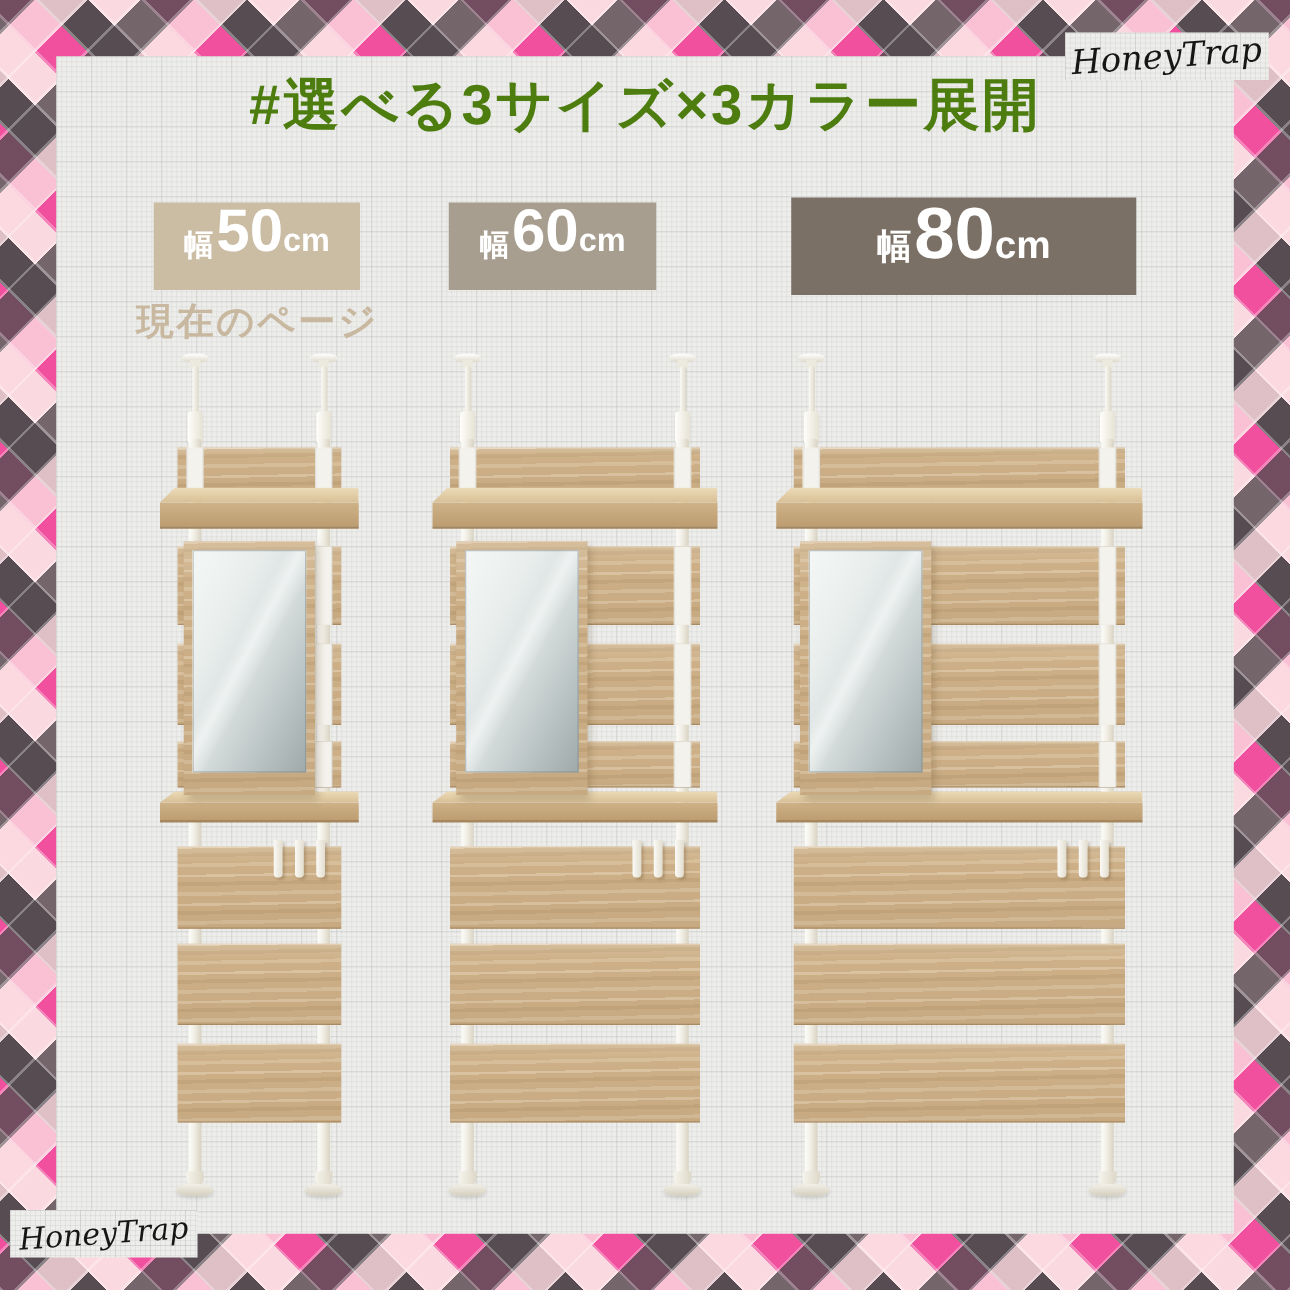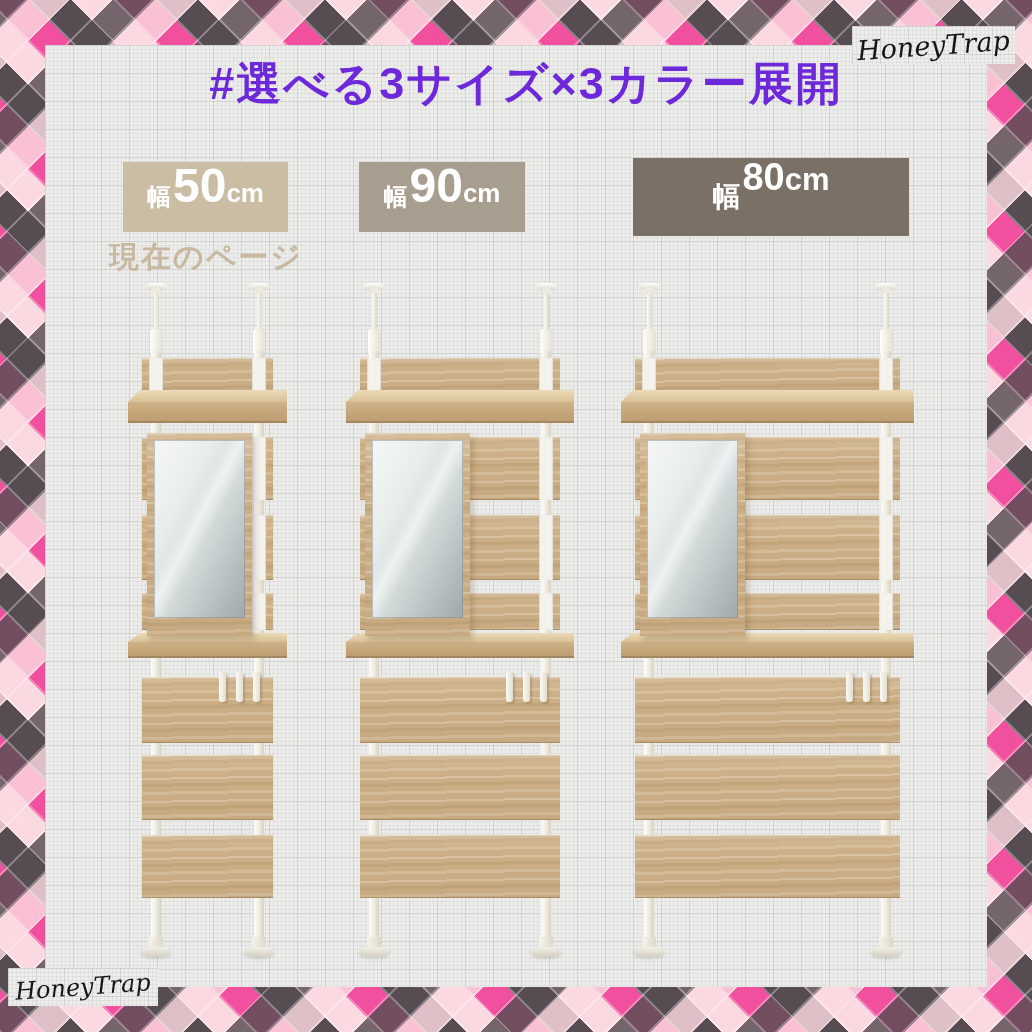--- a/index.html
+++ b/index.html
@@ -30,34 +30,34 @@
   
   .wm{position:absolute;display:flex;align-items:center;justify-content:center;
       font-family:"DejaVu Serif","Liberation Serif",serif;font-style:italic;
       color:#161616;}
   .wm-inner{transform:rotate(-4deg);white-space:nowrap;}
   .wm-tr{left:852px;top:26px;width:163px;height:38px;font-size:27px;}
   .wm-bl{left:8px;top:968px;width:150px;height:38px;font-size:24px;}
 
   
   .title{position:absolute;left:45px;top:54px;width:942px;text-align:center;
-         font-size:45px;font-weight:700;color:#6d28d9;letter-spacing:2px;margin-left:10px;}
+         font-size:45px;font-weight:700;color:#4d7c0f;letter-spacing:2px;}
 
   
   .size-badge{position:absolute;display:flex;align-items:baseline;justify-content:center;
               color:#ffffff;font-weight:700;}
   .badge-40{left:123px;top:162px;width:165px;height:70px;background:#cbbca4;}
   .badge-60{left:359px;top:162px;width:166px;height:70px;background:#a89e90;}
   .badge-80{left:633px;top:158px;width:276px;height:78px;background:#7a7066;}
   .size-badge{line-height:1;}
   .size-badge .b-prefix{font-size:24px;align-self:center;margin-right:2px;}
   .size-badge .b-num{font-size:48px;}
   .size-badge .b-unit{font-size:26px;}
   .badge-80 .b-prefix{font-size:28px;}
-  .badge-80 .b-num{font-size:38px;}
+  .badge-80 .b-num{font-size:58px;}
   .badge-80 .b-unit{font-size:31px;}
   .current-note{position:absolute;left:94px;top:237px;width:224px;text-align:center;
                 font-size:30px;font-weight:700;color:#c8b8a0;letter-spacing:2px;}
 
   
   .stage{position:absolute;inset:0;}
   .unit{position:absolute;top:283px;height:678px;}
   .unit *{position:absolute;}
 
   .wood{
@@ -106,21 +106,21 @@
 
 <div class="size-badge badge-40">
   <span class="b-prefix">幅</span>
     <span class="b-num">50</span>
     <span class="b-unit">cm</span>
 </div>
 <div class="current-note">現在のページ</div>
 
 <div class="size-badge badge-60">
   <span class="b-prefix">幅</span>
-    <span class="b-num">90</span>
+    <span class="b-num">60</span>
     <span class="b-unit">cm</span>
 </div>
 
 <div class="size-badge badge-80">
   <span class="b-prefix">幅</span>
     <span class="b-num">80</span>
     <span class="b-unit">cm</span>
 </div>
 
 <div class="stage">

